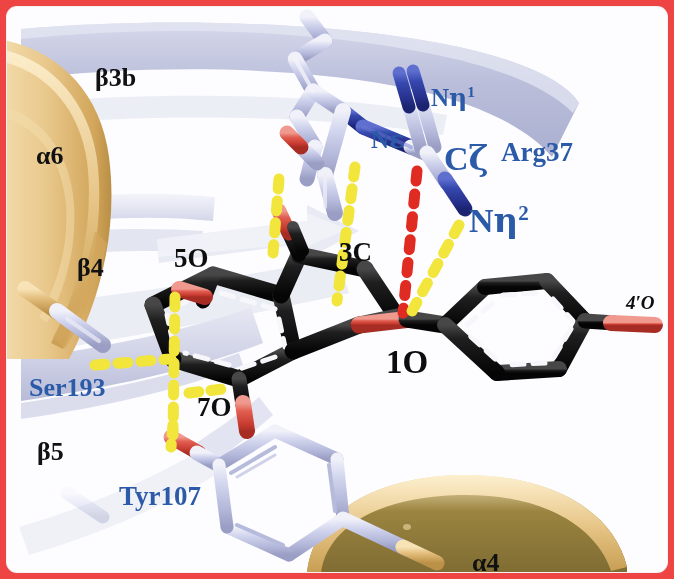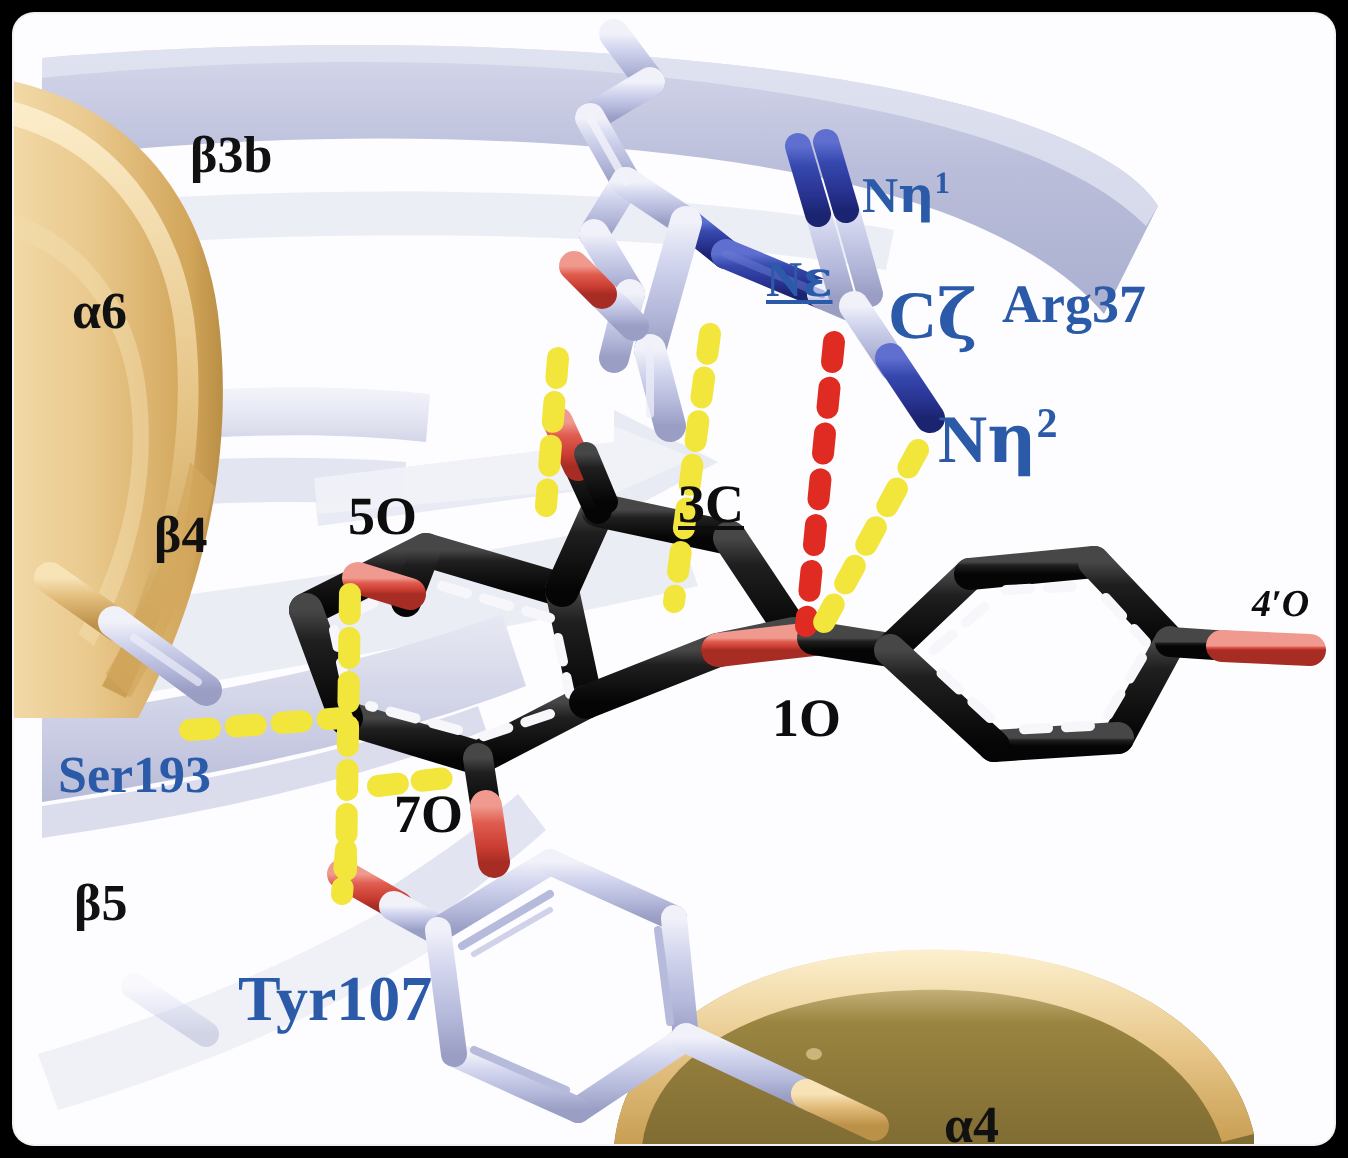--- a/index.html
+++ b/index.html
@@ -4,21 +4,21 @@
 <style>
   html, body {
     margin: 0;
     padding: 0;
     background: #ffffff;
   }
   #figure {
     position: relative;
     width: 674px;
     height: 579px;
-    background: #000000;
+    background: #ef4444;
     overflow: hidden;
     font-family: "Liberation Serif", "DejaVu Serif", serif;
   }
   #canvas-frame {
     position: absolute;
     left: 7px;
     top: 7px;
     width: 660px;
     height: 565px;
     border-radius: 10px;
@@ -325,32 +325,32 @@
       </svg>
 
       <div class="lbl sse" style="left:88px; top:58px; font-size:26px;">β3b</div>
       <div class="lbl sse" style="left:18px; top:136px; font-size:26px;margin-left:11px;">α6</div>
       <div class="lbl sse" style="left:70px; top:248px; font-size:26px;">β4</div>
       <div class="lbl sse" style="left:30px; top:432px; font-size:26px;">β5</div>
       <div class="lbl sse" style="left:465px; top:543px; font-size:26px;">α4</div>
 
       <div class="lbl res" style="left:494px; top:132px; font-size:27px;">Arg37</div>
       <div class="lbl res" style="left:22px; top:368px; font-size:26px;">Ser193</div>
-      <div class="lbl res" style="left:112px; top:476px; font-size:32px;">Tyr107</div>
+      <div class="lbl res" style="left:112px; top:476px; font-size:27px;">Tyr107</div>
 
       <div class="lbl res" style="left:424px; top:78px; font-size:25px;"><span>N</span><span class="gk">η</span><sup>1</sup></div>
 
-      <div class="lbl res" style="left:376px; top:120px; font-size:25px;text-decoration:underline;"><span>N</span><span class="gk">ε</span></div>
+      <div class="lbl res" style="left:364px; top:120px; font-size:25px;"><span>N</span><span class="gk">ε</span></div>
 
       <div class="lbl res" style="left:437px; top:134px; font-size:34px;"><span>C</span><span class="gk">ζ</span></div>
 
       <div class="lbl res" style="left:462px; top:196px; font-size:34px;"><span>N</span><span class="gk">η</span><sup>2</sup></div>
 
       <div class="lbl atom" style="left:167px; top:238px; font-size:27px;">5O</div>
-      <div class="lbl atom" style="left:332px; top:232px; font-size:27px;text-decoration:underline;">3C</div>
-      <div class="lbl atom" style="left:379px; top:339px; font-size:27px;">1O</div>
+      <div class="lbl atom" style="left:332px; top:232px; font-size:27px;">3C</div>
+      <div class="lbl atom" style="left:379px; top:339px; font-size:33px;">1O</div>
       <div class="lbl atom" style="left:190px; top:387px; font-size:27px;">7O</div>
       <div class="lbl atom" style="left:619px; top:286px; font-size:19px;font-style:italic;">4′O</div>
 
 
     </div>
   </div>
 </div>
 
 </body></html>

